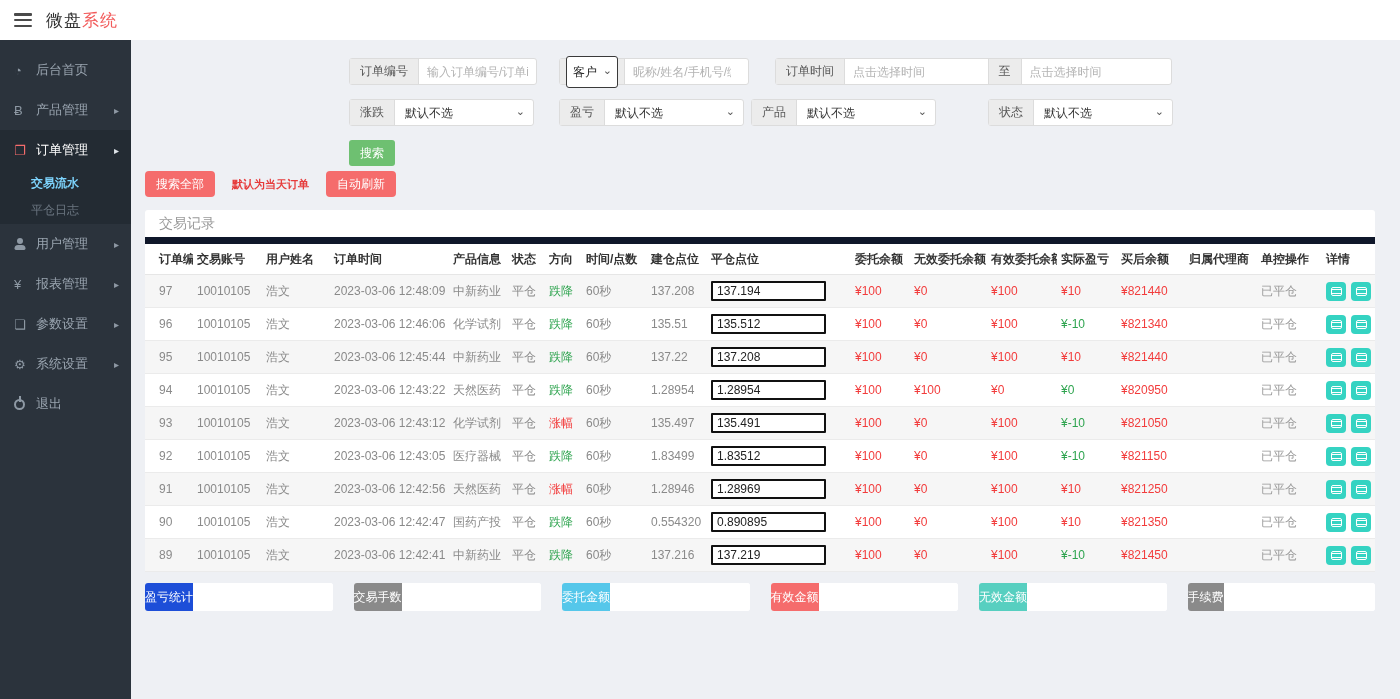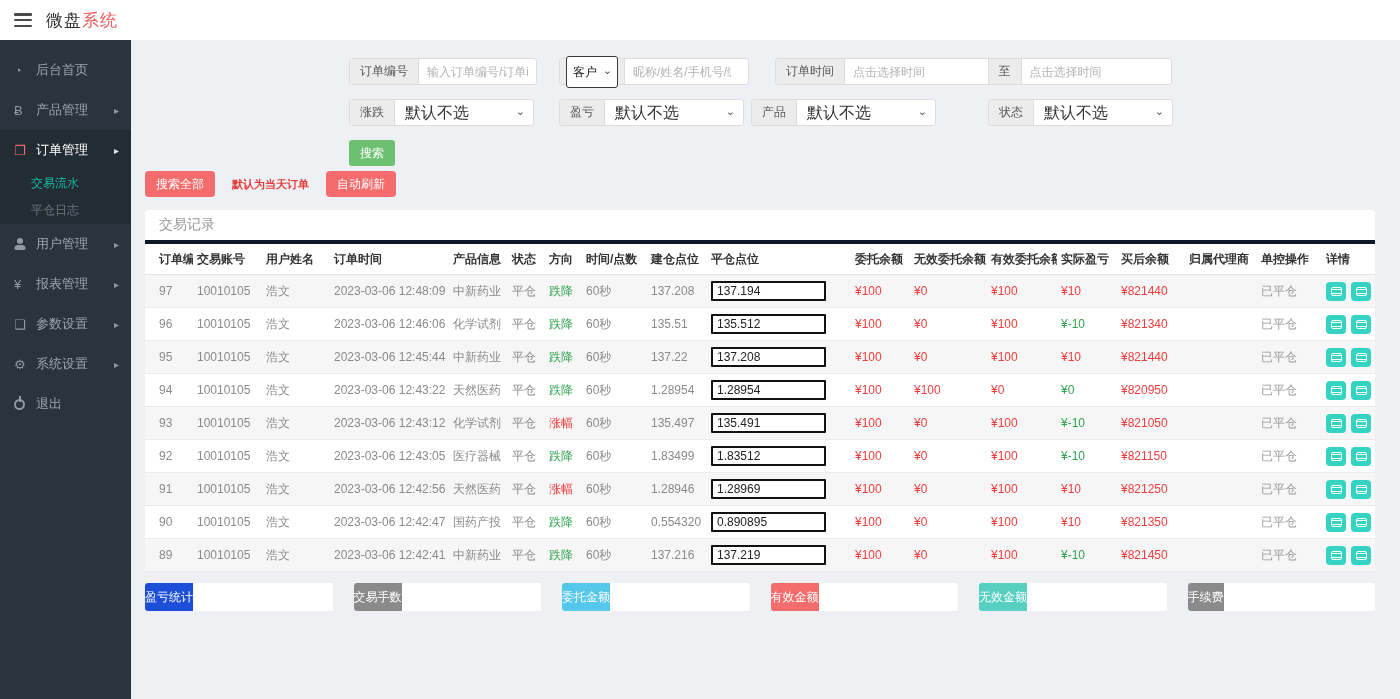--- a/index.html
+++ b/index.html
@@ -18,54 +18,54 @@
   .sidebar { position:absolute; top:40px; left:0; width:131px; bottom:0; background:#2b333c; padding-top:10px; }
   .side-group.active { background:#232b33; }
   .side-item { height:40px; display:flex; align-items:center; padding-left:14px; color:#9aa5b0; font-size:13px; cursor:pointer; }
   .side-item .icon { width:20px; font-size:13px; color:#8e99a4; display:inline-flex; align-items:center; }
   .side-item .lbl { margin-left:2px; }
   .side-item .arrow { margin-left:auto; margin-right:12px; font-size:10px; color:#8e99a4; }
   .side-item.active { color:#fff; }
   .side-item.active .icon { color:#f56c6c; }
   .side-item.active .arrow { color:#dfe5ea; }
   .side-child { height:27px; display:flex; align-items:center; padding-left:31px; font-size:12px; color:#6b7681; cursor:pointer; }
-  .side-child.active { color:#14b8a6; }
+  .side-child.active { color:#7dd3fc;font-weight:bold; }
   .i-user { position:relative; width:12px; height:12px; display:inline-block; }
   .i-user::before { content:""; position:absolute; top:0; left:50%; transform:translateX(-50%); width:6px; height:6px; border-radius:50%; background:currentColor; }
   .i-user::after { content:""; position:absolute; bottom:0; left:50%; transform:translateX(-50%); width:11px; height:5px; border-radius:5px 5px 2px 2px; background:currentColor; }
   .i-power { position:relative; width:11px; height:11px; display:inline-block; border:2px solid currentColor; border-radius:50%; }
   .i-power::after { content:""; position:absolute; top:-5px; left:50%; transform:translateX(-50%); width:2px; height:6px; background:currentColor; }
 
   
   .main { position:absolute; top:40px; left:131px; right:0; bottom:0; background:#eef0f4; }
 
   .fgroup { position:absolute; height:27px; display:flex; align-items:stretch; border:1px solid #dcdcdc; border-radius:3px; background:#fff; }
   .flabel { background:#ececec; color:#555; font-size:12px; display:flex; align-items:center; padding:0 10px; border-right:1px solid #dcdcdc; white-space:nowrap; }
   .fmid { border-left:1px solid #dcdcdc; border-right:1px solid #dcdcdc; }
   .finput { border:none; outline:none; font-size:12px; padding:0 8px; color:#333; min-width:0; background:transparent; }
   .finput::placeholder { color:#b3b3b3; }
   .cust-box { background:#ececec; display:flex; align-items:center; padding:0 6px; border-right:1px solid #dcdcdc; }
   .cust-wrap { position:relative; display:flex; align-items:center; }
   select.cust-select { appearance:none; -webkit-appearance:none; border:1.5px solid #3a3a3a; border-radius:3px; background:#fff;
     font-size:12px; color:#222; padding:1px 20px 1px 6px; outline:none; height:32px; }
   .sel-wrap { position:relative; flex:1; display:flex; }
   select.fselect { appearance:none; -webkit-appearance:none; border:none; background:transparent; flex:1;
-    font-size:16px; color:#333; padding:0 22px 0 10px; outline:none; }
+    font-size:12px; color:#333; padding:0 22px 0 10px; outline:none; }
   .caret { position:absolute; right:8px; top:50%; transform:translateY(-58%); font-size:11px; color:#555; pointer-events:none; }
 
   .search-btn { position:absolute; top:100px; left:218px; width:46px; height:26px; background:#6ec071; color:#fff;
     font-size:12px; border:none; border-radius:3px; cursor:pointer; }
 
   .actions { position:absolute; top:131px; left:14px; height:26px; display:flex; align-items:center; gap:17px; }
   .btn-salmon { background:#f56c6c; color:#fff; border:none; border-radius:4px; font-size:12px; padding:0 11px; height:26px; cursor:pointer; }
   .today-note { color:#e63c3c; font-size:11px; font-weight:700; }
 
   
   .panel { position:absolute; left:14px; right:25px; top:170px; height:361px; background:#fff; border-radius:3px; }
-  .panel-title { height:34px; display:flex; align-items:center; padding-left:14px; color:#999; font-size:14px; border-bottom:4px solid #0f172a; }
+  .panel-title { height:34px; display:flex; align-items:center; padding-left:14px; color:#999; font-size:14px; border-bottom:7px solid #0f172a; }
   table { width:100%; border-collapse:collapse; table-layout:fixed; }
   th { font-size:12px; color:#333; font-weight:700; text-align:left; padding:7px 4px 6px 4px; border-bottom:1px solid #e6e6e6; white-space:nowrap; overflow:hidden; }
   td { font-size:12px; color:#8a8a8a; padding:0 4px; height:33px; border-bottom:1px solid #ebebeb; white-space:nowrap; overflow:hidden; }
   th:first-child, td:first-child { padding-left:14px; }
   tbody tr:nth-child(odd) { background:#f6f6f6; }
   .c-red { color:#f23c3c; }
   .c-green { color:#2ea44f; }
   .c-gray { color:#999; }
   .close-input { width:115px; height:20px; border:2px solid #111; border-radius:1px; font-size:12px; color:#222; padding:0 4px; background:#fff; outline:none; }
   .detail-btn { display:inline-flex; width:20px; height:19px; border-radius:4px; background:#35d3c2; align-items:center; justify-content:center; border:none; cursor:pointer; margin-right:5px; vertical-align:middle; }

